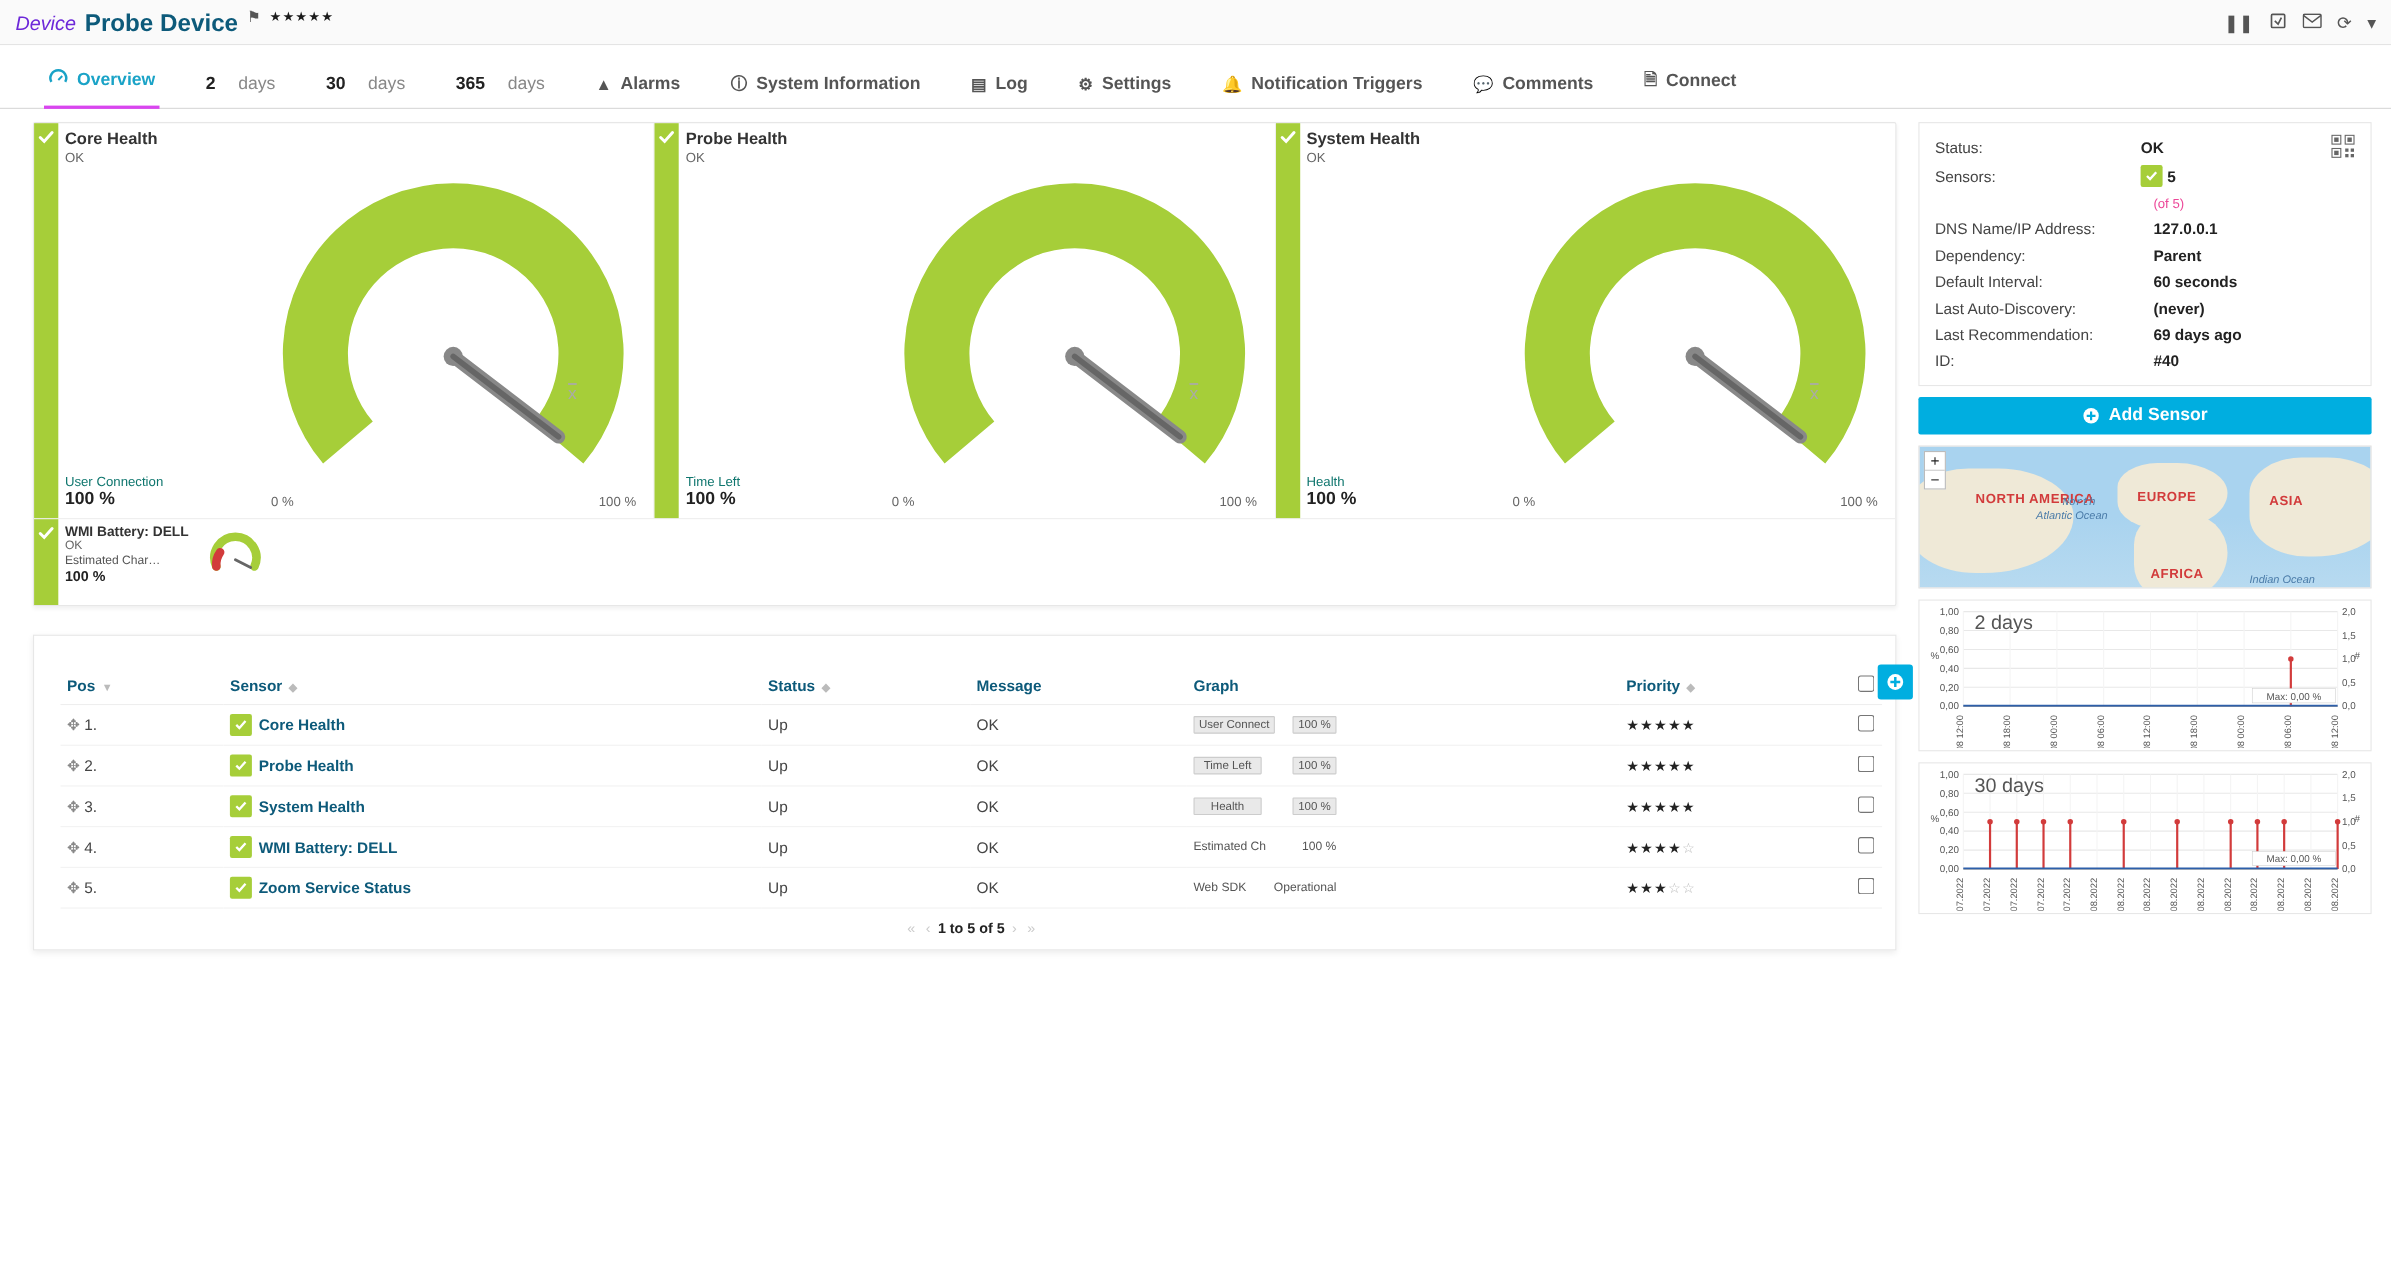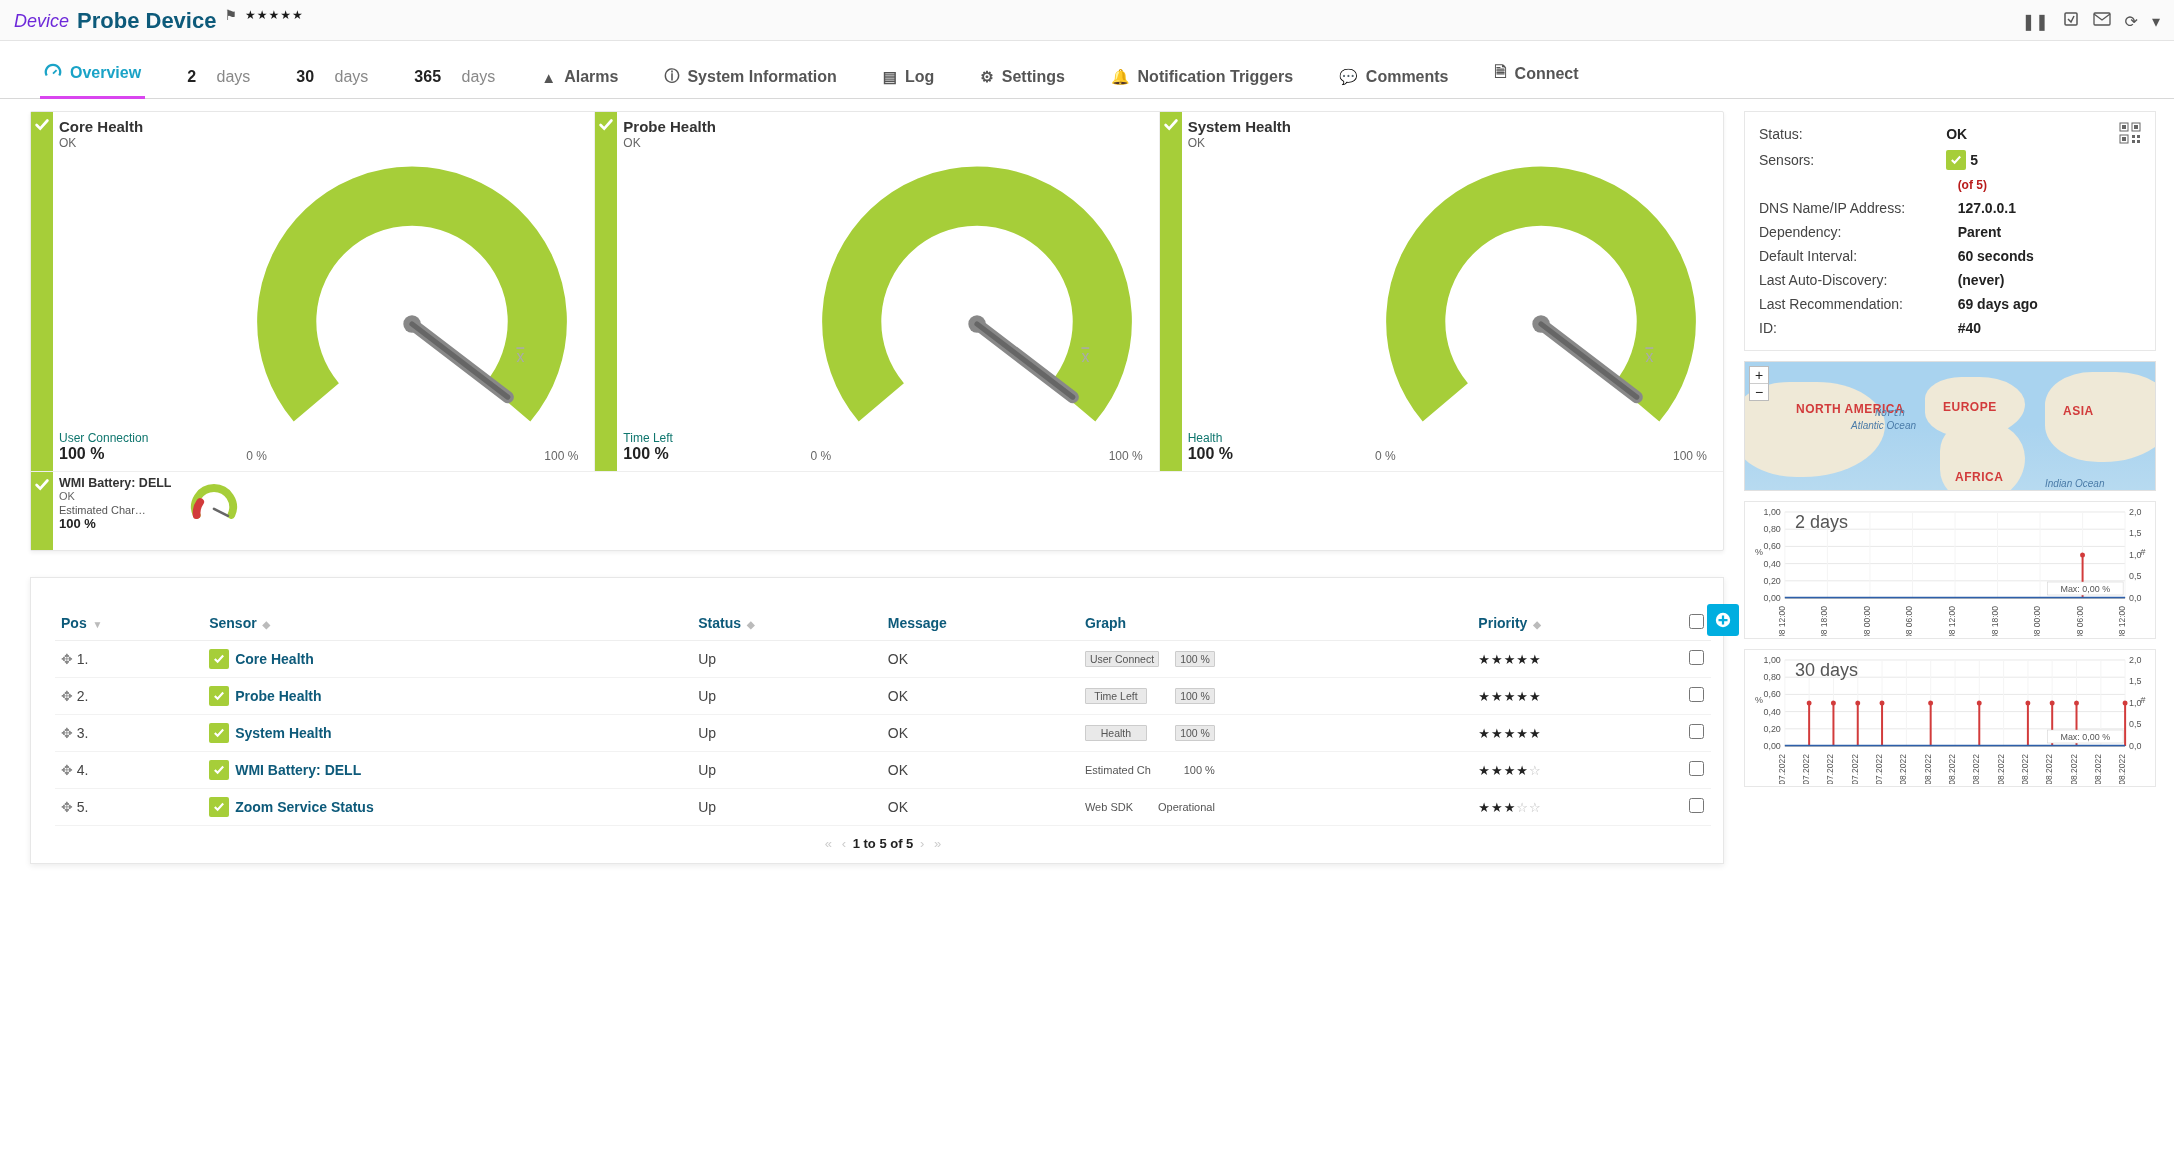--- a/index.html
+++ b/index.html
@@ -78,21 +78,21 @@
   input.row-check { width:15px; height:15px; cursor:pointer; accent-color:#888;}
   .pager { text-align:center; color:#888; padding:10px 0 2px; font-size:13px;}
   .pager .active { color:#222; font-weight:700;}
   .pager .pg-btn{ color:#ccc; padding:0 3px; cursor:pointer;}
   
   
   .info-panel{ border:1px solid #e7e7e7; background:#fff; padding:10px 14px; font-size:14px; }
   .info-row { display:flex; padding:4px 0; align-items:center;}
   .info-key { width:52%; color:#444;}
   .info-val { font-weight:700; color:#222; display:flex; align-items:center; gap:4px;}
-  .info-sub { font-size:12px; color:#b91c1c; font-weight:700;}
+  .info-sub { font-size:12px; color:#ec4899; font-weight:400;}
   .qr{ float:right; }
   
   .add-sensor-btn{ background:#00aee0; color:#fff; border:none; height:34px; font-size:16px; font-weight:600; display:flex; gap:8px; align-items:center; justify-content:center; cursor:pointer; width:100%; border-radius:2px;}
   
   .map-widget{ width:100%; height:130px; border:1px solid #e0e0e0; position:relative; overflow:hidden;
     background: linear-gradient(180deg,#a9d3ef 0%, #a9d3ef 50%, #b7daf0 100%); }
   .continent{ position:absolute; background:#efe9d7; border-radius:40% 50% 60% 45%; }
   .map-label{ position:absolute; color:#d23b3b; font-weight:700; font-size:12px; letter-spacing:0.5px;}
   .map-sub{ position:absolute; color:#4a7ba8; font-style:italic; font-size:10px;}
   .zoom-ctrl{ position:absolute; left:4px; top:4px; width:20px; background:#fff; border:1px solid #bbb; font-size:14px; line-height:16px; text-align:center;}
@@ -506,20 +506,27 @@
         <div class="info-row">
             <span class="info-key">Last Recommendation:</span>
             <span class="info-val">69 days ago</span>
           </div>
         <div class="info-row">
             <span class="info-key">ID:</span>
             <span class="info-val">#40</span>
           </div>
       </div>
 
+      <button class="add-sensor-btn">
+        <svg width="16" height="16" viewBox="0 0 16 16">
+            <circle cx="8" cy="8" r="7" fill="#fff"></circle>
+            <path d="M8 4 V12 M4 8 H12" stroke="#00aee0" stroke-width="2"></path>
+          </svg>
+        <span>Add Sensor</span>
+      </button>
 
       <div class="map-widget">
         <div class="continent" style="left:-10px; top:20px; width:150px; height:95px;"></div>
         <div class="continent" style="left:180px; top:15px; width:100px; height:60px;"></div>
         <div class="continent" style="left:195px; top:60px; width:85px; height:80px;"></div>
         <div class="continent" style="left:300px; top:10px; width:130px; height:90px;"></div>
         <div class="map-label" style="left:30px; top:40px;margin-left:21px;">NORTH AMERICA</div>
         <div class="map-label" style="left:198px; top:38px;">EUROPE</div>
         <div class="map-label" style="left:318px; top:42px;">ASIA</div>
         <div class="map-label" style="left:210px; top:108px;">AFRICA</div>

